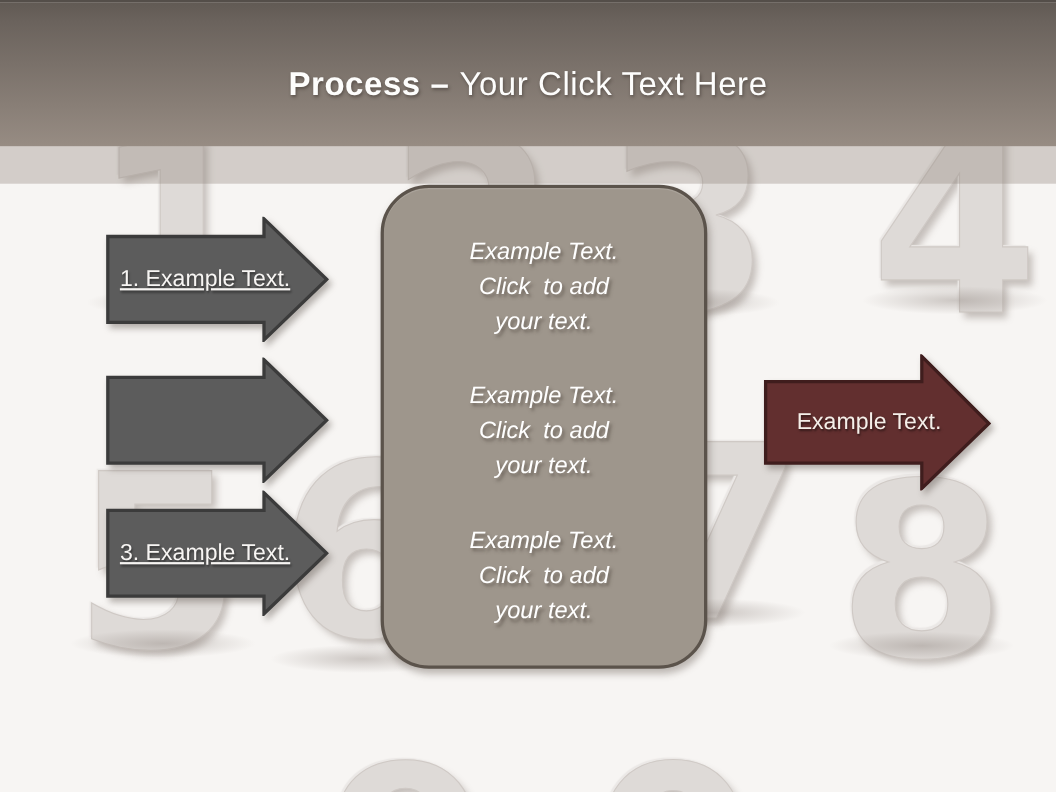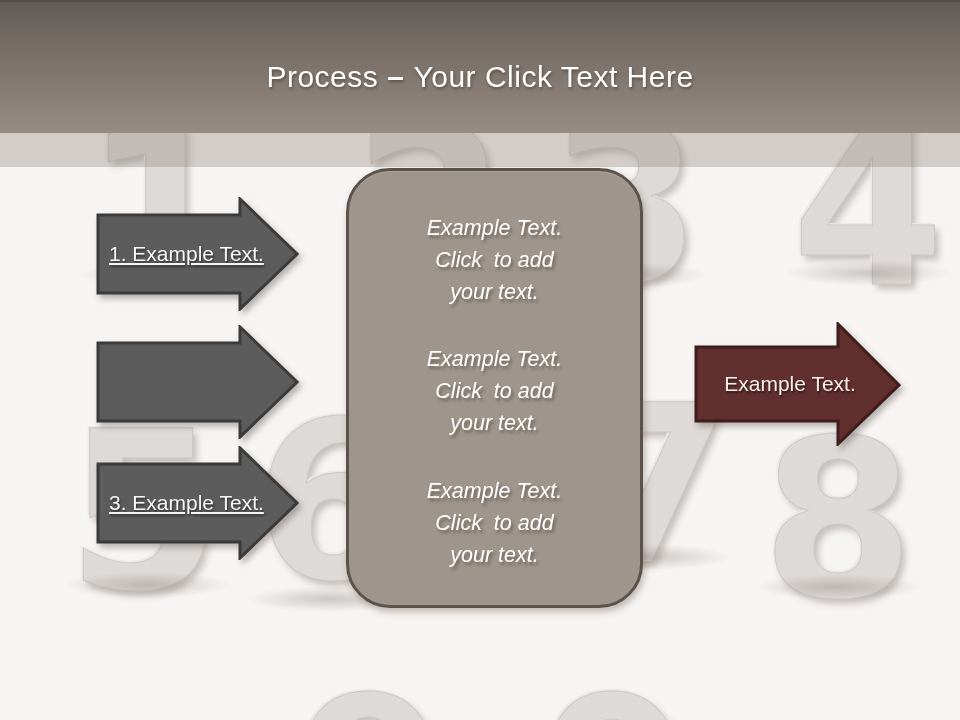--- a/index.html
+++ b/index.html
@@ -78,21 +78,21 @@
     justify-content: center;
     padding-top: 18px;
   }
   .title {
     color: #fdfdfc;
     font-size: 30px;
     letter-spacing: 0.5px;
     text-shadow: 1px 2px 3px rgba(40,33,28,0.45);
     white-space: nowrap;
   }
-  .title .t-bold { font-weight: 400; }
+  .title .t-bold { font-weight: 700; }
   .title .t-dash { font-weight: 700; margin: 0 9px; }
   .title .t-rest { font-weight: 400; }
 
   
   .step-arrow {
     position: absolute;
     z-index: 4;
     width: 203px;
     height: 114px;
     filter: drop-shadow(3px 4px 3px rgba(100,92,85,0.45));

